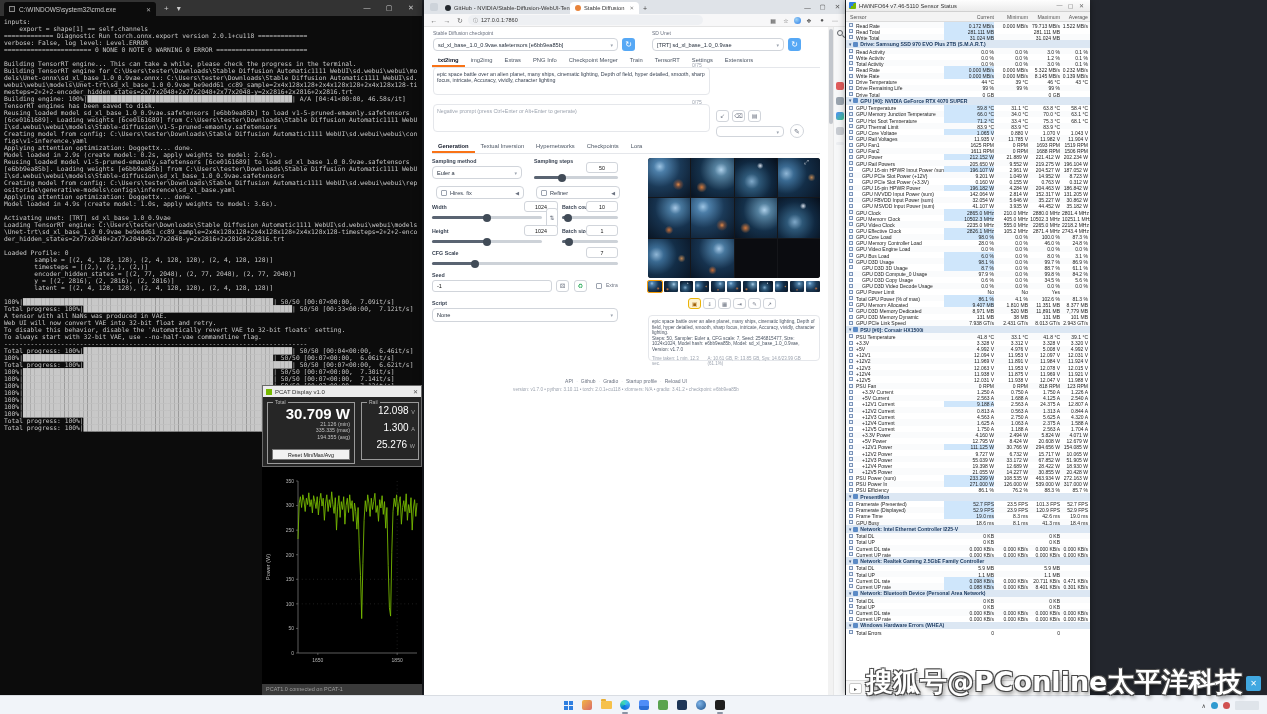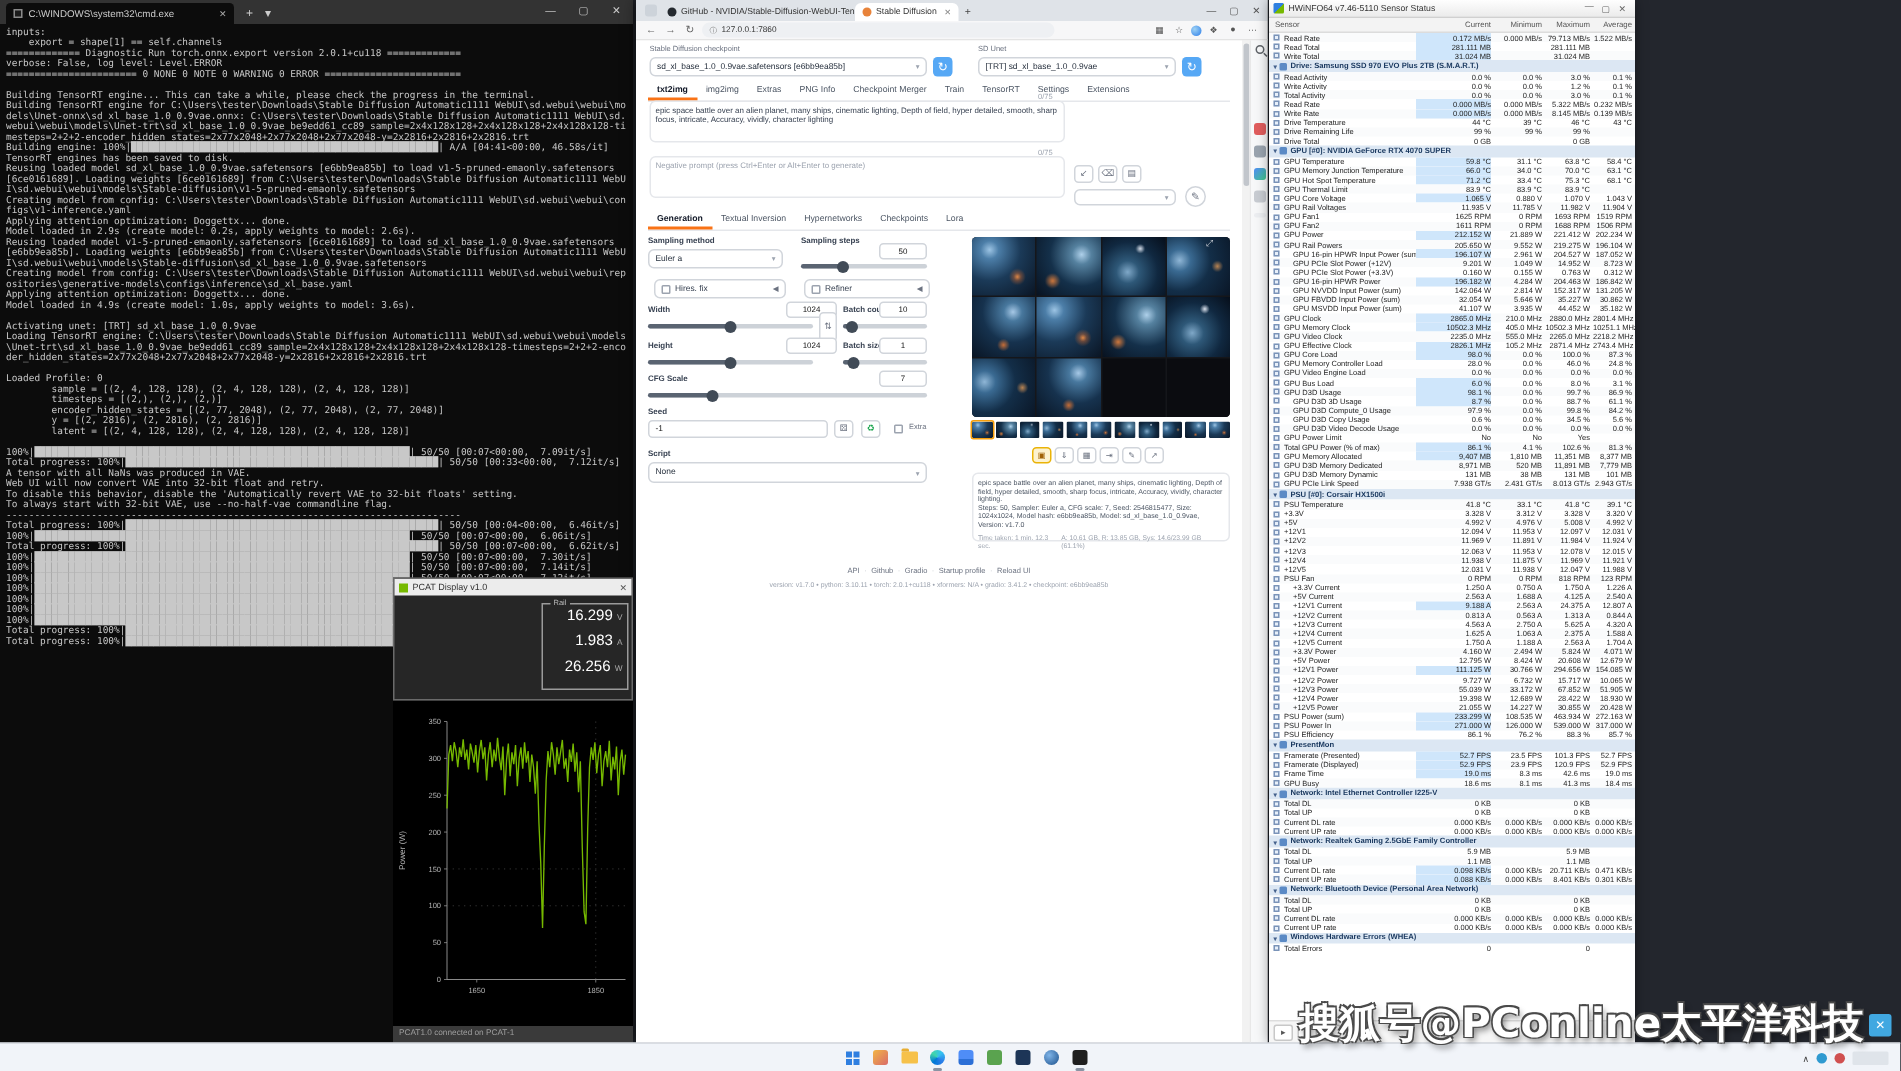--- a/index.html
+++ b/index.html
@@ -174,25 +174,33 @@
   </div>
   <div id="term-body"><div class="tline">inputs:</div><div class="tline">    export = shape[1] == self.channels</div><div class="tline">============= Diagnostic Run torch.onnx.export version 2.0.1+cu118 =============</div><div class="tline">verbose: False, log level: Level.ERROR</div><div class="tline">======================= 0 NONE 0 NOTE 0 WARNING 0 ERROR ========================</div><div class="tline"></div><div class="tline">Building TensorRT engine... This can take a while, please check the progress in the terminal.</div><div class="tline">Building TensorRT engine for C:\Users\tester\Downloads\Stable Diffusion Automatic1111 WebUI\sd.webui\webui\models\Unet-onnx\sd_xl_base_1.0_0.9vae.onnx: C:\Users\tester\Downloads\Stable Diffusion Automatic1111 WebUI\sd.webui\webui\models\Unet-trt\sd_xl_base_1.0_0.9vae_be9edd61_cc89_sample=2x4x128x128+2x4x128x128+2x4x128x128-timesteps=2+2+2-encoder_hidden_states=2x77x2048+2x77x2048+2x77x2048-y=2x2816+2x2816+2x2816.trt</div><div class="tline">Building engine: 100%|██████████████████████████████████████████████████████| A/A [04:41&lt;00:00, 46.58s/it]</div><div class="tline">TensorRT engines has been saved to disk.</div><div class="tline">Reusing loaded model sd_xl_base_1.0_0.9vae.safetensors [e6bb9ea85b] to load v1-5-pruned-emaonly.safetensors [6ce0161689]. Loading weights [6ce0161689] from C:\Users\tester\Downloads\Stable Diffusion Automatic1111 WebUI\sd.webui\webui\models\Stable-diffusion\v1-5-pruned-emaonly.safetensors</div><div class="tline">Creating model from config: C:\Users\tester\Downloads\Stable Diffusion Automatic1111 WebUI\sd.webui\webui\configs\v1-inference.yaml</div><div class="tline">Applying attention optimization: Doggettx... done.</div><div class="tline">Model loaded in 2.9s (create model: 0.2s, apply weights to model: 2.6s).</div><div class="tline">Reusing loaded model v1-5-pruned-emaonly.safetensors [6ce0161689] to load sd_xl_base_1.0_0.9vae.safetensors [e6bb9ea85b]. Loading weights [e6bb9ea85b] from C:\Users\tester\Downloads\Stable Diffusion Automatic1111 WebUI\sd.webui\webui\models\Stable-diffusion\sd_xl_base_1.0_0.9vae.safetensors</div><div class="tline">Creating model from config: C:\Users\tester\Downloads\Stable Diffusion Automatic1111 WebUI\sd.webui\webui\repositories\generative-models\configs\inference\sd_xl_base.yaml</div><div class="tline">Applying attention optimization: Doggettx... done.</div><div class="tline">Model loaded in 4.9s (create model: 1.0s, apply weights to model: 3.6s).</div><div class="tline"></div><div class="tline">Activating unet: [TRT] sd_xl_base_1.0_0.9vae</div><div class="tline">Loading TensorRT engine: C:\Users\tester\Downloads\Stable Diffusion Automatic1111 WebUI\sd.webui\webui\models\Unet-trt\sd_xl_base_1.0_0.9vae_be9edd61_cc89_sample=2x4x128x128+2x4x128x128+2x4x128x128-timesteps=2+2+2-encoder_hidden_states=2x77x2048+2x77x2048+2x77x2048-y=2x2816+2x2816+2x2816.trt</div><div class="tline"></div><div class="tline">Loaded Profile: 0</div><div class="tline">        sample = [(2, 4, 128, 128), (2, 4, 128, 128), (2, 4, 128, 128)]</div><div class="tline">        timesteps = [(2,), (2,), (2,)]</div><div class="tline">        encoder_hidden_states = [(2, 77, 2048), (2, 77, 2048), (2, 77, 2048)]</div><div class="tline">        y = [(2, 2816), (2, 2816), (2, 2816)]</div><div class="tline">        latent = [(2, 4, 128, 128), (2, 4, 128, 128), (2, 4, 128, 128)]</div><div class="tline"></div><div class="tline">100%|██████████████████████████████████████████████████████████████████| 50/50 [00:07&lt;00:00,  7.09it/s]</div><div class="tline">Total progress: 100%|███████████████████████████████████████████████████████| 50/50 [00:33&lt;00:00,  7.12it/s]</div><div class="tline">A tensor with all NaNs was produced in VAE.</div><div class="tline">Web UI will now convert VAE into 32-bit float and retry.</div><div class="tline">To disable this behavior, disable the 'Automatically revert VAE to 32-bit floats' setting.</div><div class="tline">To always start with 32-bit VAE, use --no-half-vae commandline flag.</div><div class="tline">--------------------------------------------------------------------------------</div><div class="tline">Total progress: 100%|███████████████████████████████████████████████████████| 50/50 [00:04&lt;00:00,  6.46it/s]</div><div class="tline">100%|██████████████████████████████████████████████████████████████████| 50/50 [00:07&lt;00:00,  6.06it/s]</div><div class="tline">Total progress: 100%|███████████████████████████████████████████████████████| 50/50 [00:07&lt;00:00,  6.62it/s]</div><div class="tline">100%|██████████████████████████████████████████████████████████████████| 50/50 [00:07&lt;00:00,  7.30it/s]</div><div class="tline">100%|██████████████████████████████████████████████████████████████████| 50/50 [00:07&lt;00:00,  7.14it/s]</div><div class="tline">100%|██████████████████████████████████████████████████████████████████| 50/50 [00:07&lt;00:00,  7.12it/s]</div><div class="tline">100%|██████████████████████████████████████████████████████████████████| 50/50 [00:07&lt;00:00,  7.15it/s]</div><div class="tline">100%|██████████████████████████████████████████████████████████████████| 50/50 [00:07&lt;00:00,  7.12it/s]</div><div class="tline">100%|██████████████████████████████████████████████████████████████████| 50/50 [00:07&lt;00:00,  7.13it/s]</div><div class="tline">100%|██████████████████████████████████████████████████████████████████| 50/50 [00:07&lt;00:00,  7.11it/s]</div><div class="tline">Total progress: 100%|███████████████████████████████████████████████████████| 50/50 [00:07&lt;00:00,  7.10it/s]</div><div class="tline">Total progress: 100%|███████████████████████████████████████████████████████|</div></div>
 </section>
 
 <section id="pcat">
   <div class="pt">
     <span class="dot"></span>
     <span>PCAT Display v1.0</span>
     <span class="px">✕</span>
   </div>
+  <div class="pgroup" id="pg1">
+    <span class="plegend">Total</span>
+    <div class="pbig">30.709 W</div>
+    <div class="pstat">21.126 (min)</div>
+    <div class="pstat">335.335 (max)</div>
+    <div class="pstat">194.355 (avg)</div>
+    <div class="preset">Reset Min/Max/Avg</div>
+  </div>
   <div class="pgroup" id="pg2">
     <span class="plegend">Rail</span>
-    <div class="pval"><span>16.299</span> <span class="un">V</span></div>
-    <div class="pval"><span>1.983</span> <span class="un">A</span></div>
-    <div class="pval"><span>26.256</span> <span class="un">W</span></div>
+    <div class="pval"><span>12.098</span> <span class="un">V</span></div>
+    <div class="pval"><span>1.300</span> <span class="un">A</span></div>
+    <div class="pval"><span>25.276</span> <span class="un">W</span></div>
   </div>
 </section>
 
 <section id="chartwin">
   <svg id="power-svg" width="160" height="213" viewBox="0 0 160 213">
       <line x1="36" y1="14" x2="36" y2="186" stroke="#9a9a9a" stroke-width="0.6"></line>
       <line x1="36" y1="186" x2="155" y2="186" stroke="#9a9a9a" stroke-width="0.6"></line>
       <line x1="34" y1="186" x2="36" y2="186" stroke="#9a9a9a" stroke-width="0.5"></line>
       <text x="32" y="187.8" fill="#b5b5b5" font-size="5" text-anchor="end" font-family="Liberation Sans, sans-serif">0</text>
       <line x1="34" y1="161.42857142857144" x2="36" y2="161.42857142857144" stroke="#9a9a9a" stroke-width="0.5"></line>

